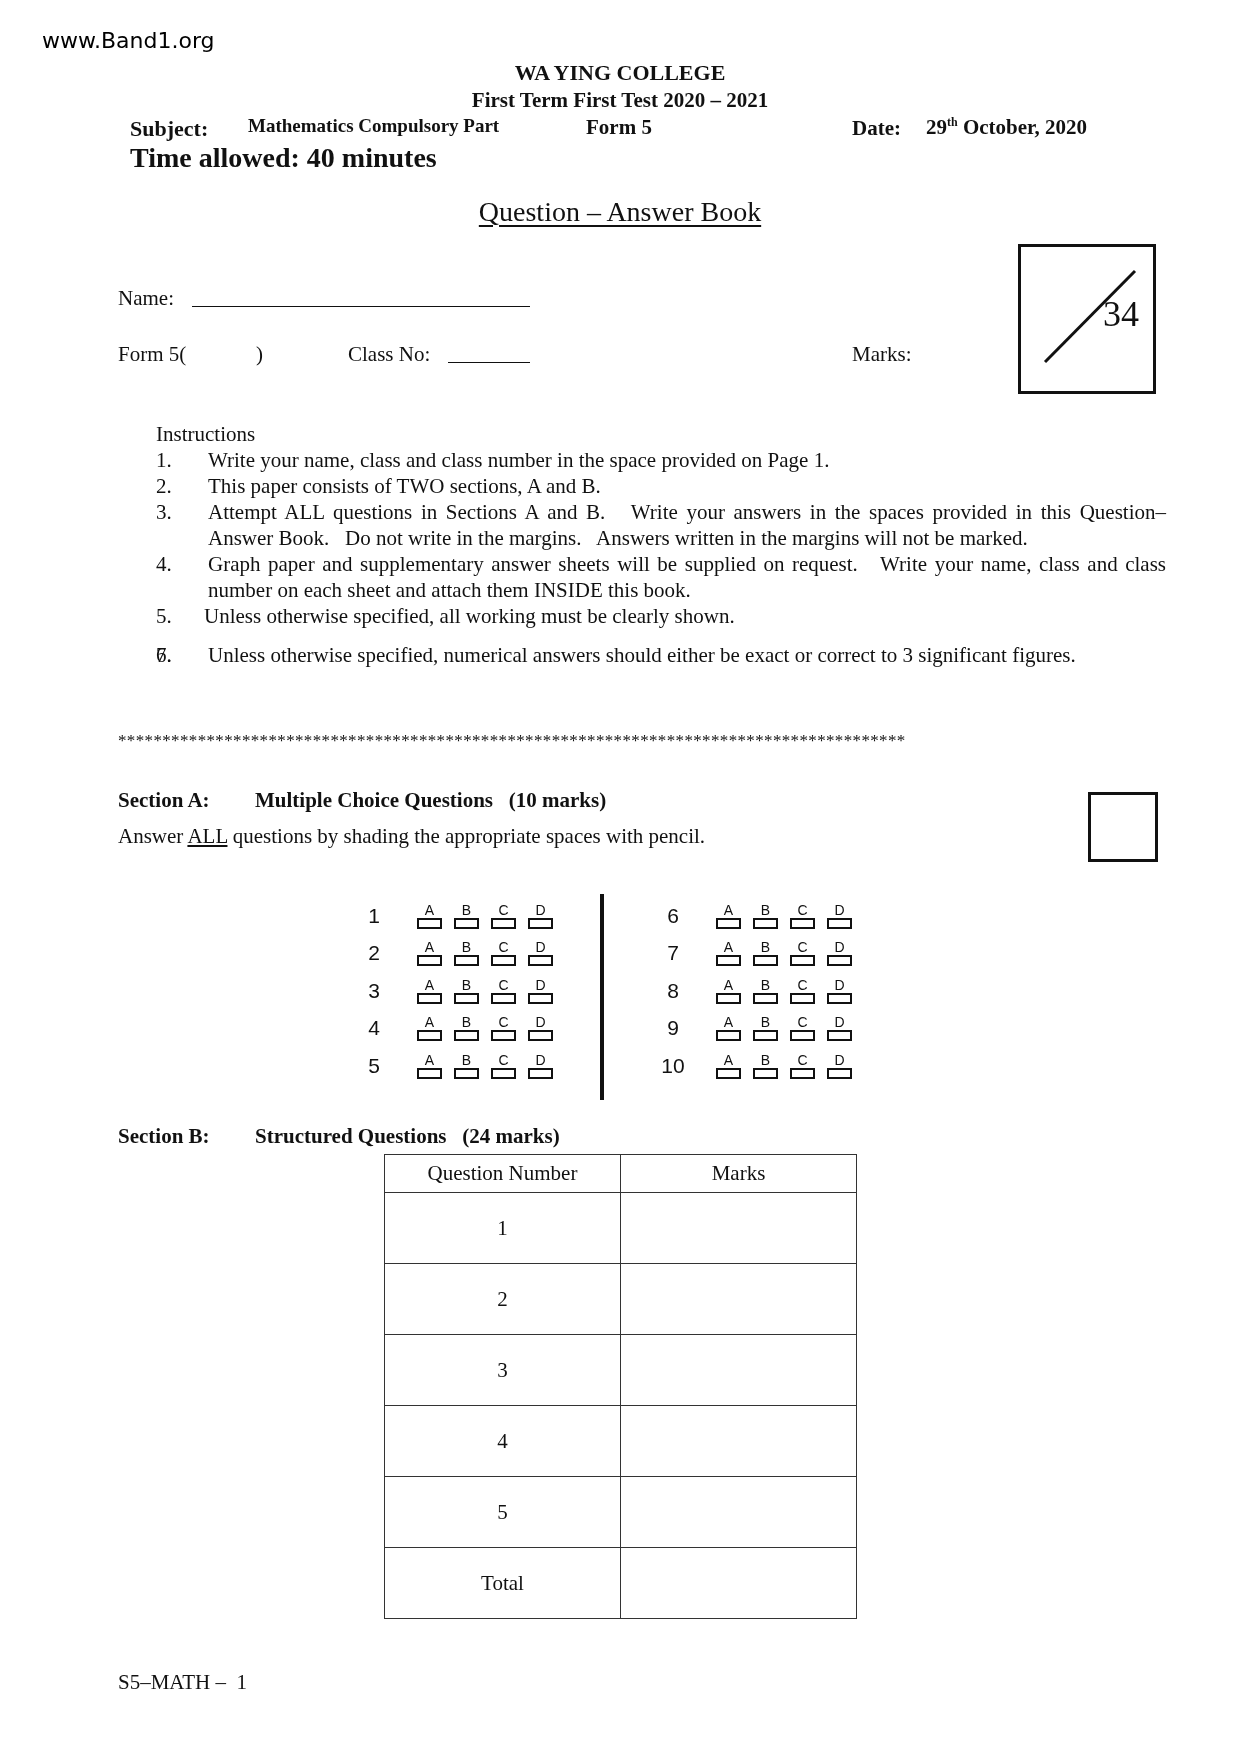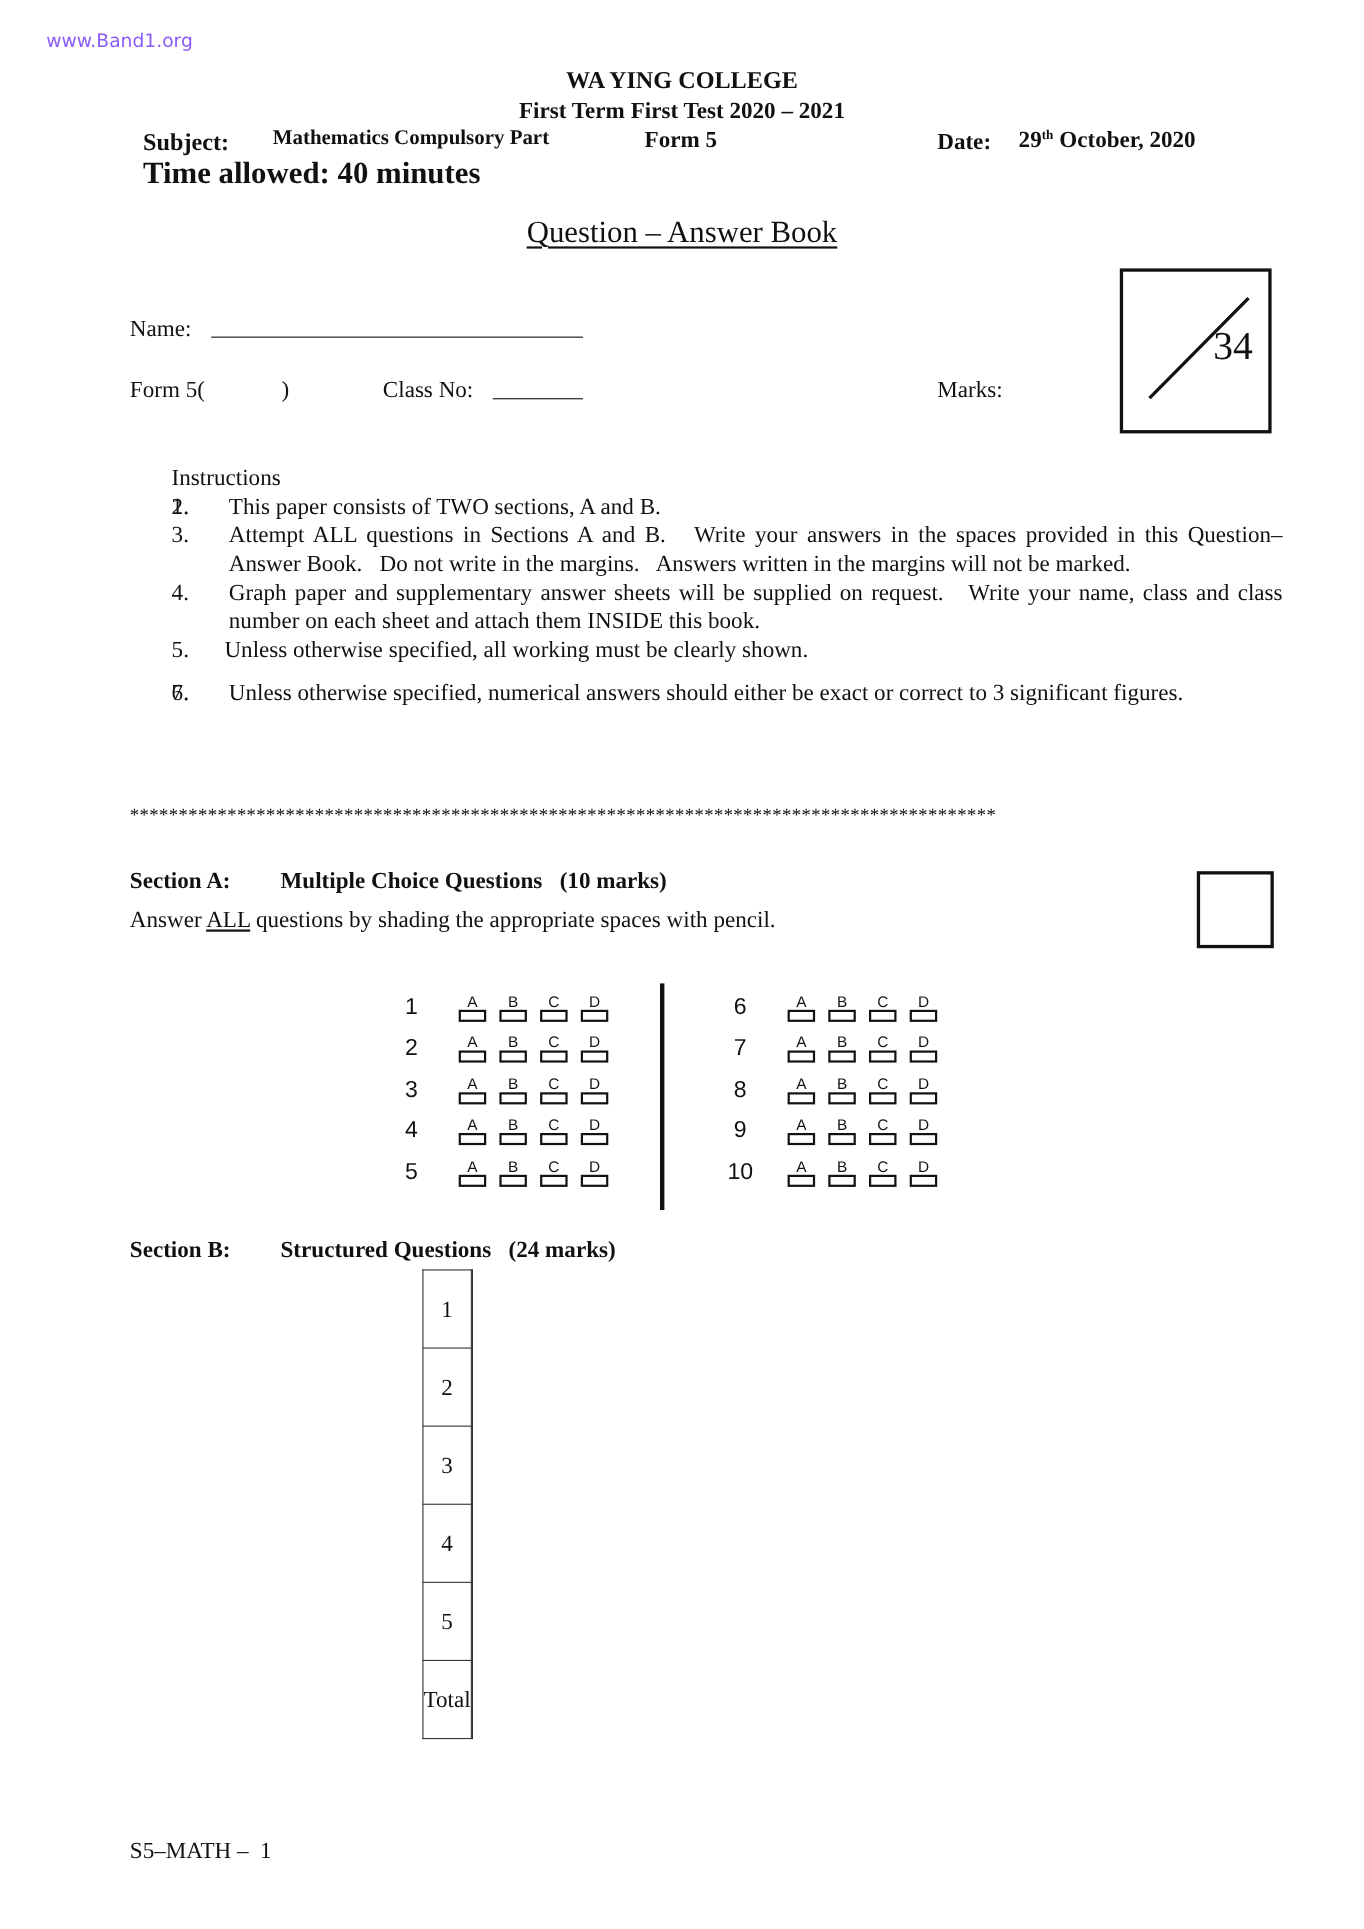--- a/index.html
+++ b/index.html
@@ -1,18 +1,18 @@
 <!DOCTYPE html>
 <html><head>
   <meta charset="utf-8">
   <style>
     html, body { margin: 0; padding: 0; background: #ffffff; }
     body { width: 1240px; height: 1754px; position: relative; overflow: hidden; color: #111; font-family: "Liberation Serif", serif; }
     .abs { position: absolute; }
-    .watermark { left: 42px; top: 28px; font-family: "DejaVu Sans", sans-serif; font-size: 17px; color: #8b5cf6; }
+    .watermark { left: 42px; top: 28px; font-family: "DejaVu Sans", sans-serif; font-size: 22px; color: #000000; }
     .bold { font-weight: bold; }
     .hdr-title { left: 0; width: 1240px; text-align: center; font-size: 22px; font-weight: bold; }
     .t20 { font-size: 21px; }
     .book-title { left: 0; width: 1240px; top: 196px; text-align: center; font-size: 28px; text-decoration: underline; text-underline-offset: 4px; text-decoration-thickness: 1.5px; }
     .field { font-size: 21px; }
     .marks-box { left: 1018px; top: 244px; width: 138px; height: 150px; border: 3px solid #111; box-sizing: border-box; }
     .instr { left: 118px; width: 1010px; font-size: 21px; line-height: 26px; margin-left: 38px; }
     .instr-item { position: relative; padding-left: 52px; text-align: justify; }
     .instr-num { position: absolute; left: 0; top: 0; }
     .stars { left: 118px; top: 731px; font-size: 17px; letter-spacing: 0.35px; white-space: nowrap; }
@@ -59,21 +59,21 @@
 <div class="abs marks-box">
   <svg width="132" height="132" style="position:absolute;left:0;top:0;">
     <line x1="24" y1="115" x2="114" y2="24" stroke="#111" stroke-width="3"></line>
   </svg>
   <span class="abs" style="left:82px;top:46px;font-size:36px;">34</span>
   <span class="abs" style="left:20px;top:20px;font-size:24px;"></span>
 </div>
 
 <div class="abs instr" style="top:421px;">
   <div>Instructions</div>
-  <div class="instr-item"><span class="instr-num">1.</span></div>
+  <div class="instr-item"><span class="instr-num">1.</span><span>Write your name, class and class number in the space provided on Page 1.</span></div>
   <div class="instr-item"><span class="instr-num">2.</span><span>This paper consists of TWO sections, A and B.</span></div>
   <div class="instr-item" style="white-space:pre-wrap;"><span class="instr-num">3.</span><span>Attempt ALL questions in Sections A and B.   Write your answers in the spaces provided in this Question–Answer Book.   Do not write in the margins.   Answers written in the margins will not be marked.</span></div>
   <div class="instr-item" style="white-space:pre-wrap;"><span class="instr-num">4.</span><span>Graph paper and supplementary answer sheets will be supplied on request.   Write your name, class and class number on each sheet and attach them INSIDE this book.</span></div>
   <div class="instr-item" style="padding-left:48px;"><span class="instr-num">5.</span><span>Unless otherwise specified, all working must be clearly shown.</span></div>
   <div class="instr-item" style="padding-left:48px;margin-top:13px;"><span class="instr-num">6.</span></div>
   <div class="instr-item"><span class="instr-num">7.</span><span>Unless otherwise specified, numerical answers should either be exact or correct to 3 significant figures.</span></div>
 </div>
 <div class="abs stars">*****************************************************************************************</div>
 
 <div class="abs bold" style="left:118px;top:788px;font-size:21px;">Section A:</div>
@@ -285,20 +285,24 @@
         <div class="opt-box"></div>
       </div>
     </div>
   </div>
 
 <div class="abs bold" style="left:118px;top:1124px;font-size:21px;">Section B:</div>
 <div class="abs bold" style="left:255px;top:1124px;font-size:21px;white-space:pre;"><span>Structured Questions</span>   <span>(24 marks)</span></div>
 
 <table class="abs score" style="left:384px;top:1154px;">
   <tbody>
+      <tr>
+    <th style="width:235px;height:37px;">Question Number</th>
+    <th style="width:235px;height:37px;">Marks</th>
+  </tr>
   <tr>
         <td style="height:70px;">1</td>
         <td></td>
       </tr>
   <tr>
         <td style="height:70px;">2</td>
         <td></td>
       </tr>
   <tr>
         <td style="height:70px;">3</td>

